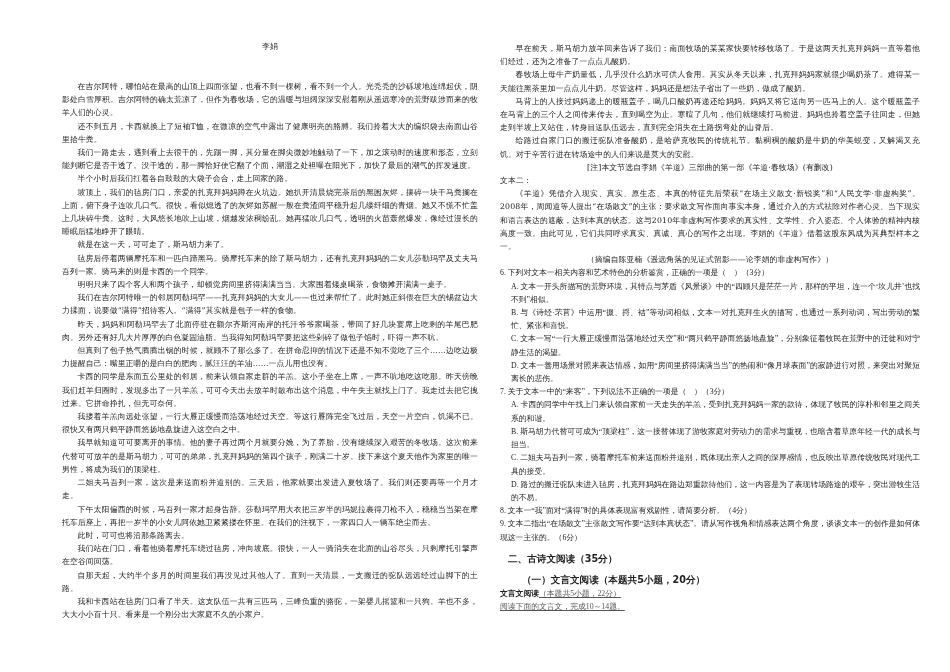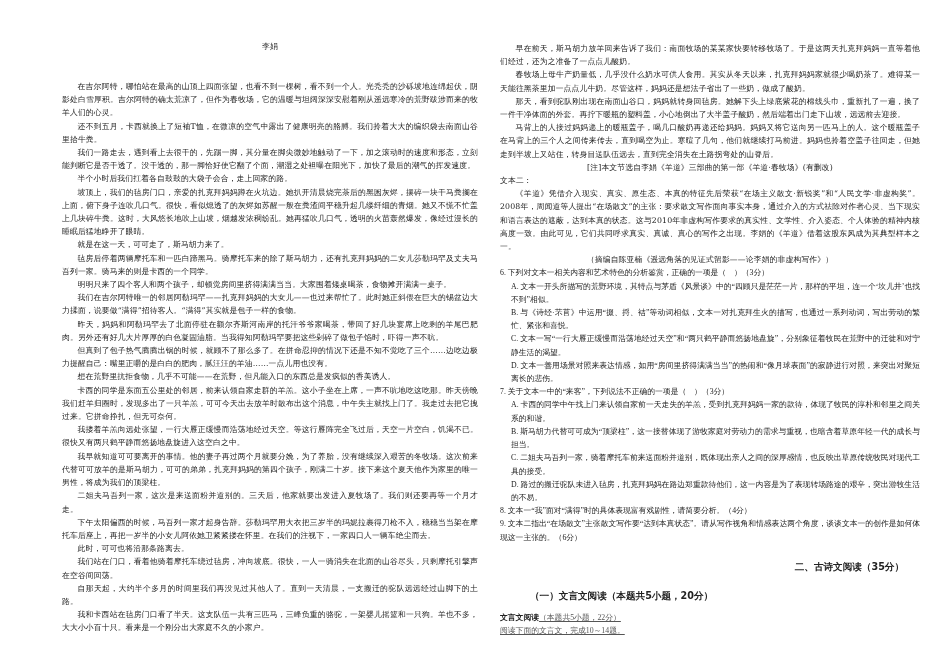--- a/index.html
+++ b/index.html
@@ -7,59 +7,58 @@
          font-family:"DejaVu Serif","Liberation Serif",serif; color:#222; }
   .col { position:absolute; top:38px; }
   .col-left { left:62px; width:416px; }
   .col-right { left:500px; width:420px; }
   .p { font-size:7.8px; line-height:13.2px; margin:0; text-align:justify; letter-spacing:0.15px; }
   .indent { text-indent:2em; }
   .title-author { text-align:center; font-size:8px; line-height:13px; margin:0 0 2px 0; position:absolute; top:40px; left:62px; width:416px; }
   .right-align { text-align:center; }
   .q { font-size:7.8px; line-height:13.2px; margin:0; font-family:"Liberation Serif","DejaVu Serif",serif; text-align:justify; }
   .opt { padding-left:11px; }
-  .sec-h { font-size:9.6px; font-weight:bold; line-height:13.5px; margin:16px; font-family:"DejaVu Sans","Liberation Sans",sans-serif;text-align:right; }
-  .sub-h { font-size:9.6px; font-weight:bold; line-height:14px; margin:8px; padding-left:22px; font-family:"DejaVu Sans","Liberation Sans",sans-serif; }
+  .sec-h { font-size:9.6px; font-weight:bold; line-height:13.5px; margin:8px; font-family:"DejaVu Sans","Liberation Sans",sans-serif; }
+  .sub-h { font-size:9.6px; font-weight:bold; line-height:14px; margin:0; padding-left:22px; font-family:"DejaVu Sans","Liberation Sans",sans-serif; }
   .bold { font-weight:bold; font-family:"DejaVu Sans","Liberation Sans",sans-serif; }
   .light { color:#555;text-decoration:underline; }
 </style>
 </head>
 <body>
 
 <div class="title-author">李娟</div>
 
 <div class="col col-left" style="top:68px;margin-top:12px;">
   <p class="p indent">在吉尔阿特，哪怕站在最高的山顶上四面张望，也看不到一棵树，看不到一个人。光秃秃的沙砾坡地连绵起伏，阴影处白雪厚积。吉尔阿特的确太荒凉了，但作为春牧场，它的温暖与坦阔深深安慰着刚从遥远寒冷的荒野跋涉而来的牧羊人们的心灵。</p>
   <p class="p indent">还不到五月，卡西就换上了短袖T恤，在微凉的空气中露出了健康明亮的胳膊。我们拎着大大的编织袋去南面山谷里拾牛粪。</p>
   <p class="p indent">我们一路走去，遇到看上去很干的，先踢一脚，其分量在脚尖微妙地触动了一下，加之滚动时的速度和形态，立刻能判断它是否干透了。没干透的，那一脚恰好使它翻了个面，潮湿之处袒曝在阳光下，加快了最后的潮气的挥发速度。</p>
   <p class="p indent">半个小时后我们扛着各自鼓鼓的大袋子会合，走上回家的路。</p>
   <p class="p indent">坡顶上，我们的毡房门口，亲爱的扎克拜妈妈蹲在火坑边。她扒开清晨烧完茶后的黑囷灰烬，摆碎一块干马粪搁在上面，俯下身子连吹几口气。很快，看似熄透了的灰烬如苏醒一般在粪渣间平稳升起几缕纤细的青烟。她又不慌不忙盖上几块碎牛粪。这时，大风悠长地吹上山坡，烟越发浓稠纷乱。她再猛吹几口气，透明的火苗轰然爆发，像经过漫长的睡眠后猛地睁开了眼睛。</p>
   <p class="p indent">就是在这一天，可可走了，斯马胡力来了。</p>
   <p class="p indent">毡房后停着两辆摩托车和一匹白蹄黑马。骑摩托车来的除了斯马胡力，还有扎克拜妈妈的二女儿莎勒玛罕及丈夫马吾列一家。骑马来的则是卡西的一个同学。</p>
   <p class="p indent">明明只来了四个客人和两个孩子，却顿觉房间里挤得满满当当。大家围着矮桌喝茶，食物摊开满满一桌子。</p>
   <p class="p indent">我们在吉尔阿特唯一的邻居阿勒玛罕——扎克拜妈妈的大女儿——也过来帮忙了。此时她正斜偎在巨大的锡盆边大力揉面，说要做“满得”招待客人。“满得”其实就是包子一样的食物。</p>
   <p class="p indent">昨天，妈妈和阿勒玛罕去了北面停驻在额尔齐斯河南岸的托汗爷爷家喝茶，带回了好几块宴席上吃剩的羊尾巴肥肉。另外还有好几大片厚厚的白色凝固油脂。当我得知阿勒玛罕要把这些剁碎了做包子馅时，吓得一声不吭。</p>
   <p class="p indent">但真到了包子热气腾腾出锅的时候，就顾不了那么多了。在拼命忍抑的情况下还是不知不觉吃了三个……边吃边极力提醒自己：嘴里正嚼的是白白的肥肉，腻汪汪的羊油……一点儿用也没有。</p>
-  <p class="p indent">想在荒野里抗拒食物，几乎不可能——在荒野，但凡能入口的东西总是发疯似的香美诱人。</p>
   <p class="p indent">卡西的同学是东面五公里处的邻居，前来认领自家走群的羊羔。这小子坐在上席，一声不吭地吃这吃那。昨天傍晚我们赶羊归圈时，发现多出了一只羊羔，可可今天出去放羊时散布出这个消息，中午失主就找上门了。我走过去把它拽过来。它拼命挣扎，但无可奈何。</p>
   <p class="p indent">我搂着羊羔向远处张望，一行大雁正缓慢而浩荡地经过天空。等这行雁阵完全飞过后，天空一片空白，饥渴不已。很快又有两只鹤平静而悠扬地盘旋进入这空白之中。</p>
   <p class="p indent">我早就知道可可要离开的事情。他的妻子再过两个月就要分娩，为了养胎，没有继续深入艰苦的冬牧场。这次前来代替可可放羊的是斯马胡力，可可的弟弟，扎克拜妈妈的第四个孩子，刚满二十岁。接下来这个夏天他作为家里的唯一男性，将成为我们的顶梁柱。</p>
   <p class="p indent">二姐夫马吾列一家，这次是来送面粉并道别的。三天后，他家就要出发进入夏牧场了。我们则还要再等一个月才走。</p>
   <p class="p indent">下午太阳偏西的时候，马吾列一家才起身告辞。莎勒玛罕用大衣把三岁半的玛妮拉裹得刀枪不入，稳稳当当架在摩托车后座上，再把一岁半的小女儿阿依她卫紧紧搂在怀里。在我们的注视下，一家四口人一辆车绝尘而去。</p>
   <p class="p indent">此时，可可也将沿那条路离去。</p>
   <p class="p indent">我们站在门口，看着他骑着摩托车绕过毡房，冲向坡底。很快，一人一骑消失在北面的山谷尽头，只剩摩托引擎声在空谷间回荡。</p>
   <p class="p indent">自那天起，大约半个多月的时间里我们再没见过其他人了。直到一天清晨，一支搬迁的驼队远远经过山脚下的土路。</p>
   <p class="p indent">我和卡西站在毡房门口看了半天。这支队伍一共有三匹马，三峰负重的骆驼，一架婴儿摇篮和一只狗。羊也不多，大大小小百十只。看来是一个刚分出大家庭不久的小家户。</p>
 </div>
 
 <div class="col col-right" style="top:42px;">
   <p class="p indent">早在前天，斯马胡力放羊回来告诉了我们：南面牧场的某某家快要转移牧场了。于是这两天扎克拜妈妈一直等着他们经过，还为之准备了一点点儿酸奶。</p>
   <p class="p indent">春牧场上母牛产奶量低，几乎没什么奶水可供人食用。其实从冬天以来，扎克拜妈妈家就很少喝奶茶了。难得某一天能往黑茶里加一点点儿牛奶。尽管这样，妈妈还是想法子省出了一些奶，做成了酸奶。</p>
-  <p class="p indent">那天，看到驼队刚出现在南面山谷口，妈妈就转身回毡房。她解下头上绿底紫花的棉线头巾，重新扎了一遍，换了一件干净体面的外套。再拧下暖瓶的塑料盖，小心地倒出了大半盖子酸奶，然后端着出门走下山坡，远远前去迎接。</p>
   <p class="p indent">马背上的人接过妈妈递上的暖瓶盖子，喝几口酸奶再递还给妈妈。妈妈又将它送向另一匹马上的人。这个暖瓶盖子在马背上的三个人之间传来传去，直到喝空为止。寒暄了几句，他们就继续打马前进。妈妈也拎着空盖子往回走，但她走到半坡上又站住，转身目送队伍远去，直到完全消失在土路拐弯处的山脊后。</p>
+  <p class="p indent">给路过自家门口的搬迁驼队准备酸奶，是哈萨克牧民的传统礼节。黏稠稠的酸奶是牛奶的华美蜕变，又解渴又充饥。对于辛苦行进在转场途中的人们来说是莫大的安慰。</p>
   <p class="p right-align">[注]本文节选自李娟《羊道》三部曲的第一部《羊道·春牧场》(有删改)</p>
 
   <p class="p">文本二：</p>
   <p class="p indent">《羊道》凭借介入现实、真实、原生态、本真的特征先后荣获“在场主义散文·新锐奖”和“人民文学·非虚构奖”。2008年，周闻道等人提出“在场散文”的主张：要求散文写作面向事实本身，通过介入的方式祛除对作者心灵、当下现实和语言表达的遮蔽，达到本真的状态。这与2010年非虚构写作要求的真实性、文学性、介入姿态、个人体验的精神内核高度一致。由此可见，它们共同呼求真实、真诚、真心的写作之出现。李娟的《羊道》借着这股东风成为其典型样本之一。</p>
   <p class="p right-align">（摘编自陈亚楠《遥远角落的见证式留影——论李娟的非虚构写作》）</p>
 
   <div>
     <p class="q">6. 下列对文本一相关内容和艺术特色的分析鉴赏，正确的一项是（　）（3分）</p>
     <p class="q opt">A. 文本一开头所描写的荒野环境，其特点与茅盾《风景谈》中的“四顾只是茫茫一片，那样的平坦，连一个‘坎儿井’也找不到”相似。</p>
     <p class="q opt">B. 与《诗经·芣苢》中运用“掇、捋、袺”等动词相似，文本一对扎克拜生火的描写，也通过一系列动词，写出劳动的繁忙、紧张和喜悦。</p>

